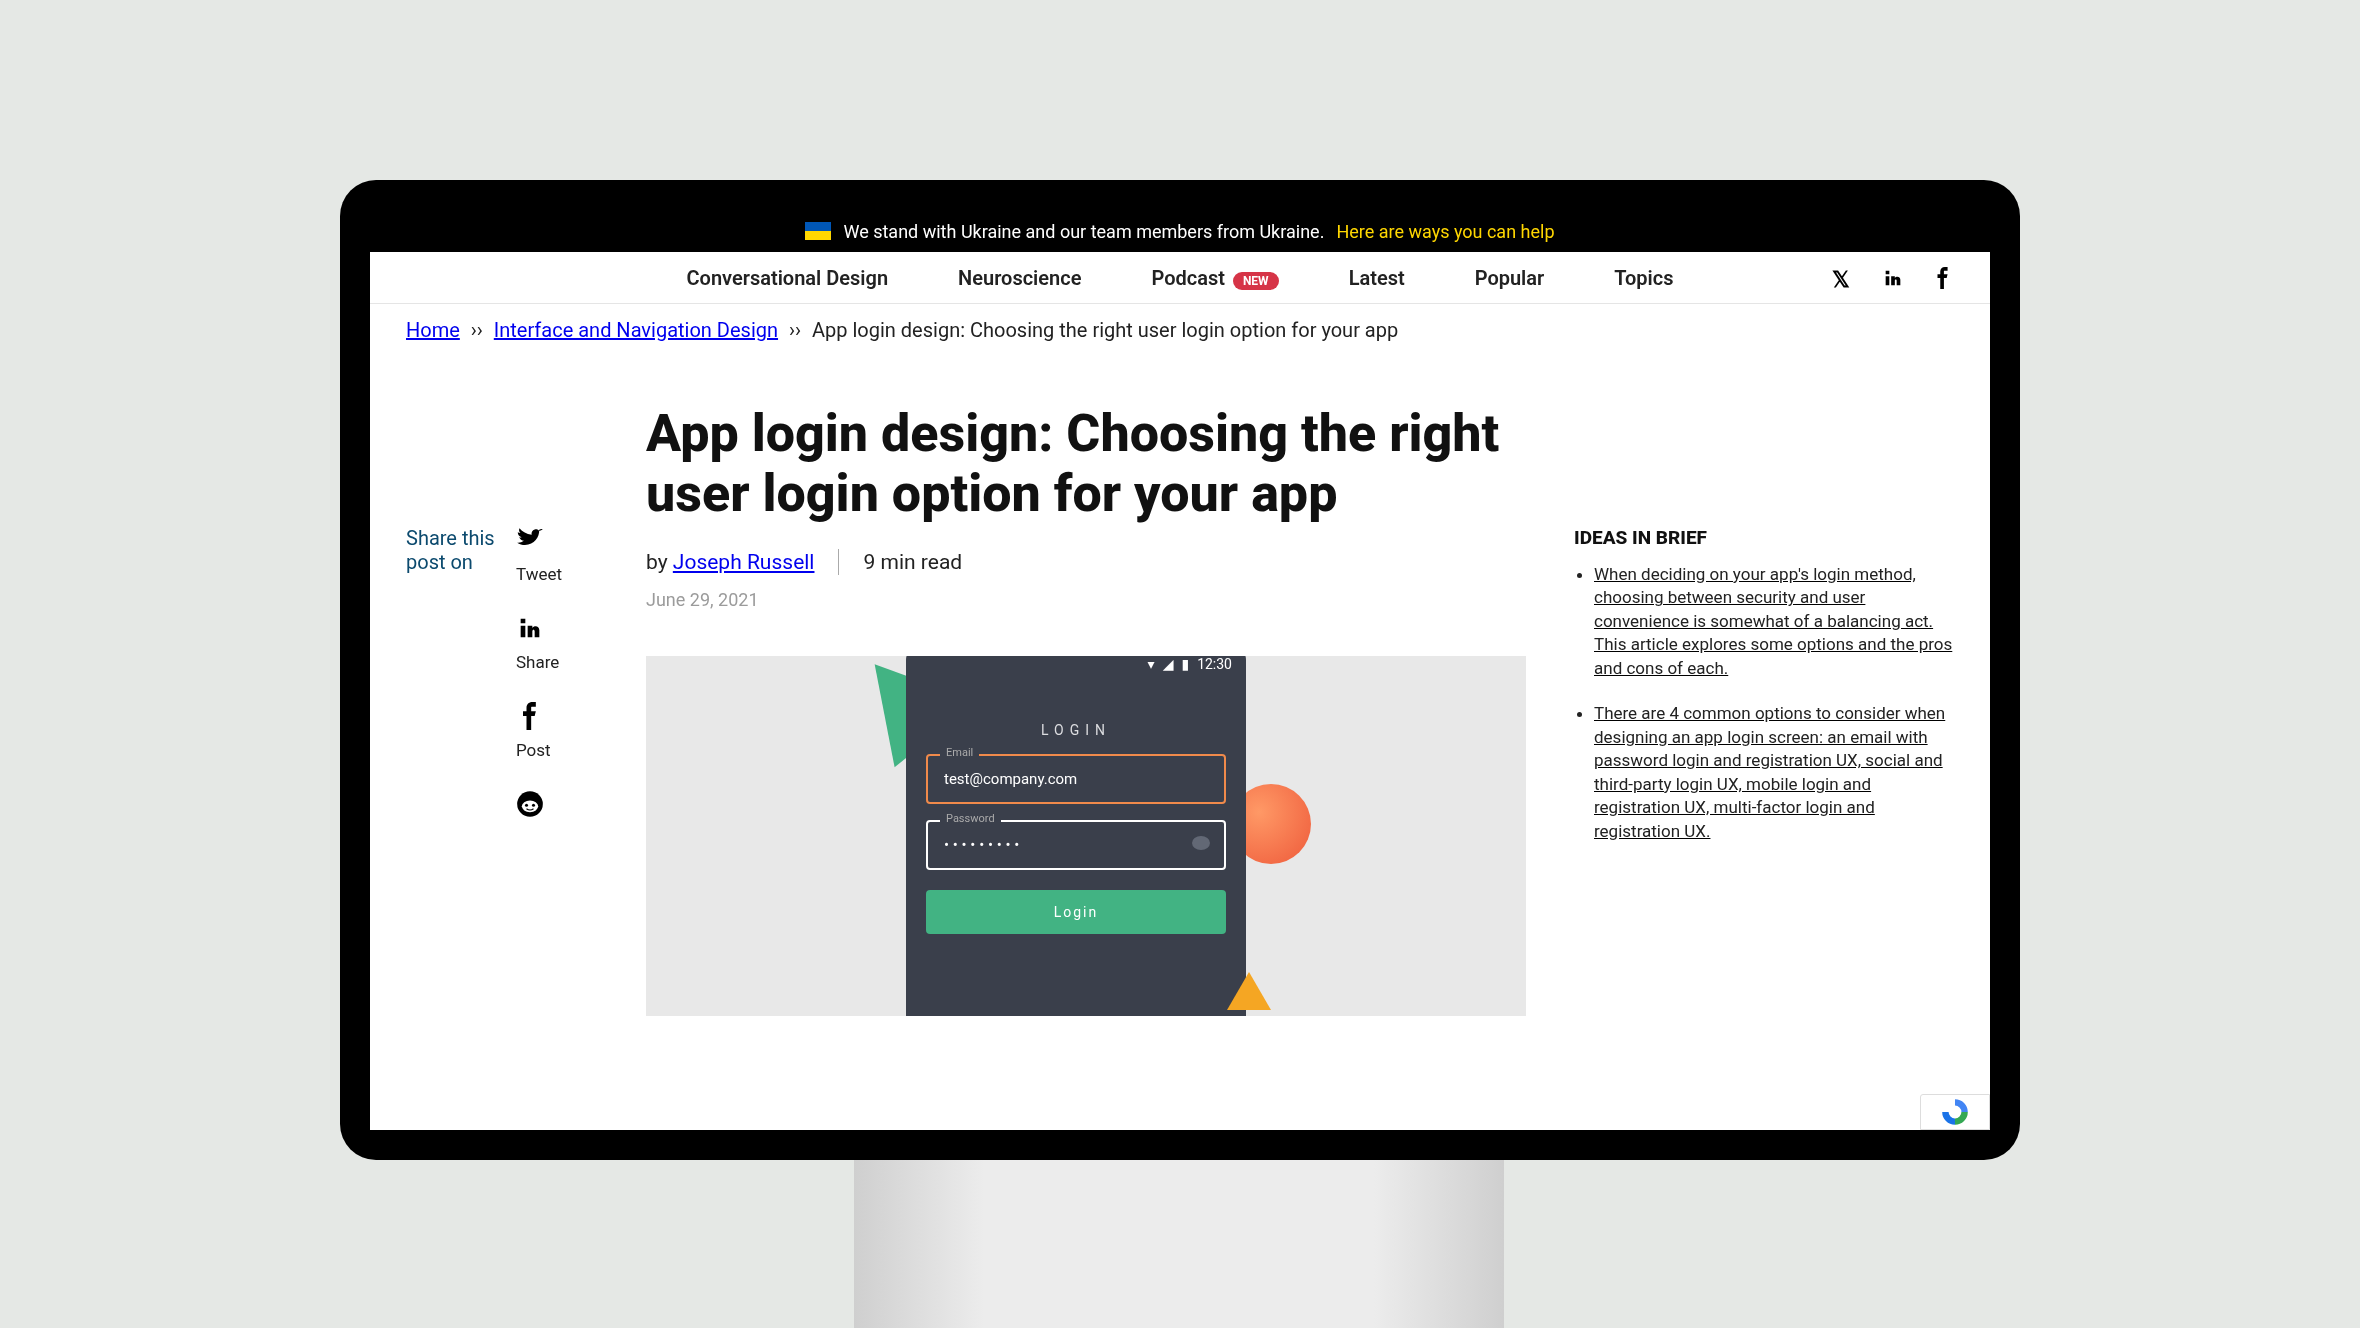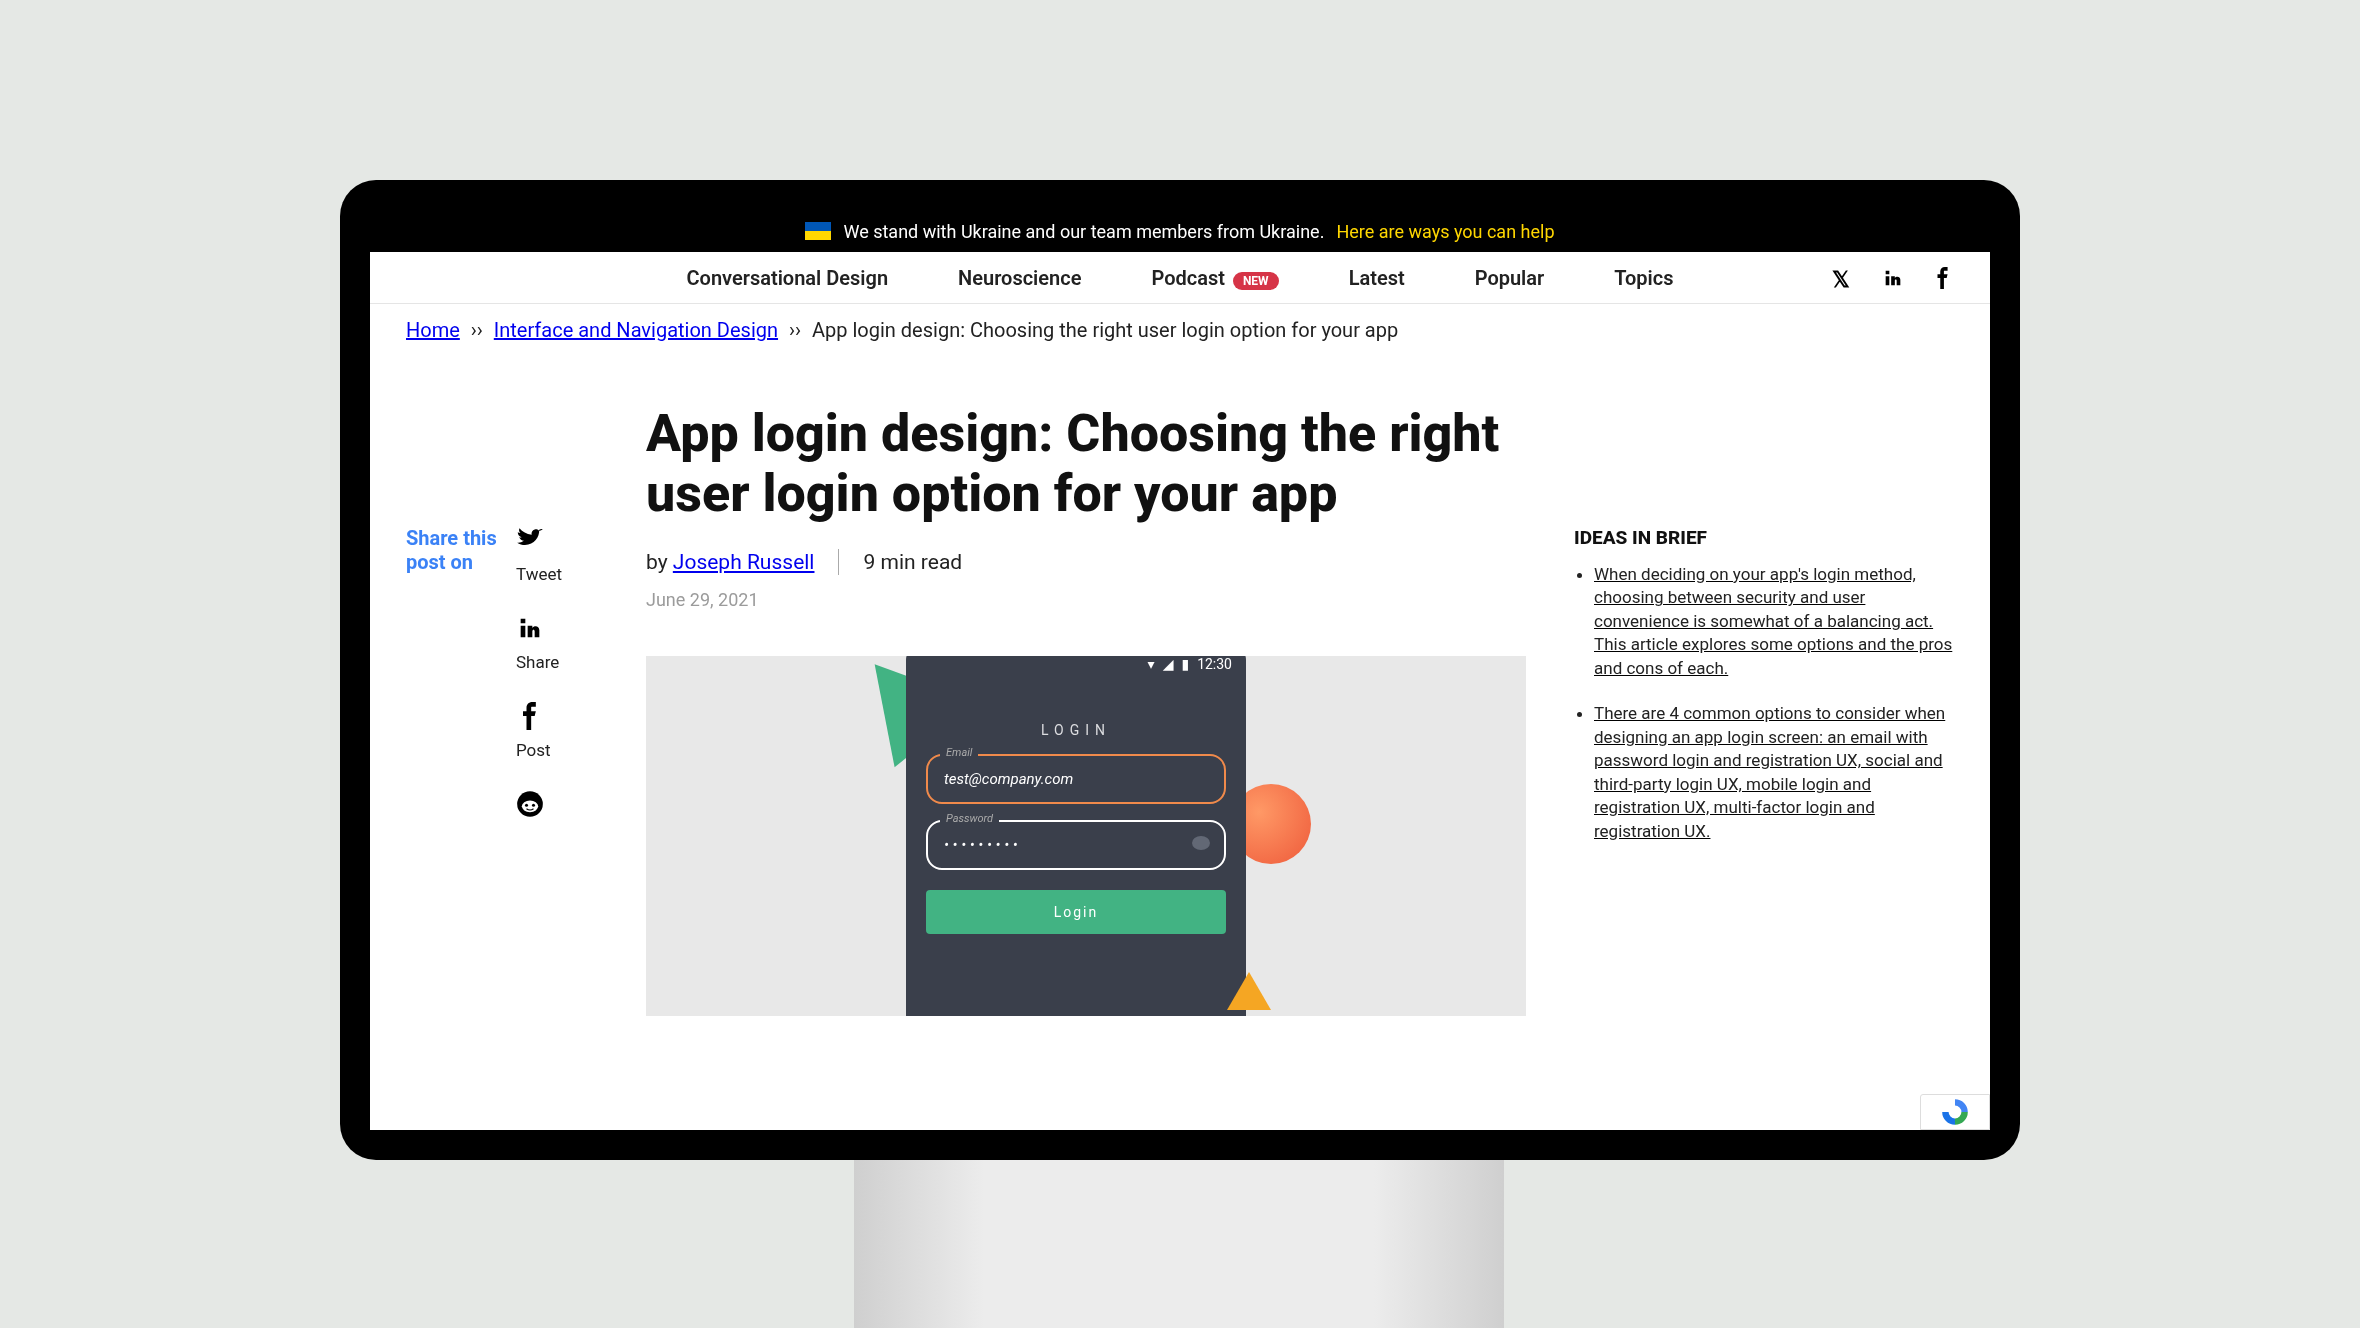--- a/index.html
+++ b/index.html
@@ -28,38 +28,38 @@
 .new-pill{background:#d63447;color:#fff;padding:2px 10px;border-radius:10px;font-size:12px;font-weight:700;margin-left:8px;}
 .nav-social{position:absolute;right:36px;display:flex;gap:28px;align-items:center;}
 .nav-social svg, .nav-social .xicon{width:22px;height:22px;fill:#000;}
 .xicon{font-weight:700;font-size:22px;}
 
 .crumbs{padding:14px 36px;font-size:20px;color:#222;}
 .sep{margin:0 6px;}
 
 .article{display:flex;padding:0 36px;}
 .share-col{width:240px;padding-top:170px;}
-.share-txt{font-size:20px;color:#3b82f6;width:110px;font-weight:bold;}
+.share-txt{font-size:20px;color:#0c4a6e;width:110px;}
 .share-icons{width:72px;text-align:left;}
 .share-row{display:flex;align-items:flex-start;}
 .sbtn{margin-bottom:30px;}
 .sbtn svg{width:28px;height:28px;}
 .sbtn-label{font-size:17px;color:#222;margin-top:6px;}
 
 .main-col{flex:0 0 880px;}
 .title{font-size:52px;font-weight:800;line-height:1.16;color:#111;margin-top:48px;}
 .byline{display:flex;align-items:center;gap:24px;margin-top:24px;font-size:21px;color:#222;}
 .byline .vd{width:1px;height:26px;background:#aaa;}
 .pubdate{color:#9b9b9b;font-size:18px;margin-top:14px;}
 
 .hero{margin-top:46px;background:#e8e8e8;height:360px;position:relative;overflow:hidden;}
 .phone{position:absolute;left:260px;top:-10px;width:340px;height:380px;background:#3a3f4b;border-radius:14px 14px 0 0;}
 .status{position:absolute;right:14px;top:10px;color:#fff;font-size:14px;display:flex;gap:8px;align-items:center;}
 .phone-title{color:#dcdde0;text-align:center;font-size:14px;letter-spacing:6px;padding-top:76px;}
-.field{margin:16px auto;width:300px;border:2px solid #fff;border-radius:16px;padding:14px 16px;color:#fff;font-size:15px;position:relative;font-style:italic;}
+.field{margin:16px auto;width:300px;border:2px solid #fff;border-radius:4px;padding:14px 16px;color:#fff;font-size:15px;position:relative;}
 .field.orange{border-color:#f08a4b;}
 .flabel{position:absolute;top:-10px;left:12px;background:#3a3f4b;padding:0 6px;font-size:11px;color:#aaa;}
 .eye{position:absolute;right:14px;top:14px;width:18px;height:14px;background:#626875;border-radius:50%;}
 .login-btn{margin:20px auto 0;width:300px;background:#42b383;color:#fff;text-align:center;padding:14px;font-size:14px;letter-spacing:2px;border-radius:4px;}
 .tri-green{position:absolute;left:210px;top:24px;width:0;height:0;border-left:54px solid transparent;border-right:54px solid transparent;border-top:90px solid #42b383;transform:rotate(20deg);}
 .circ-orange{position:absolute;right:215px;top:128px;width:80px;height:80px;background:radial-gradient(circle at 35% 35%,#ff9966,#ee5a3a);border-radius:50%;}
 .tri-orange{position:absolute;right:255px;bottom:6px;width:0;height:0;border-left:22px solid transparent;border-right:22px solid transparent;border-bottom:38px solid #f5a623;}
 
 .side-col{flex:1;padding-left:48px;padding-top:170px;}
 .iib-title{font-size:19px;font-weight:800;color:#111;}

